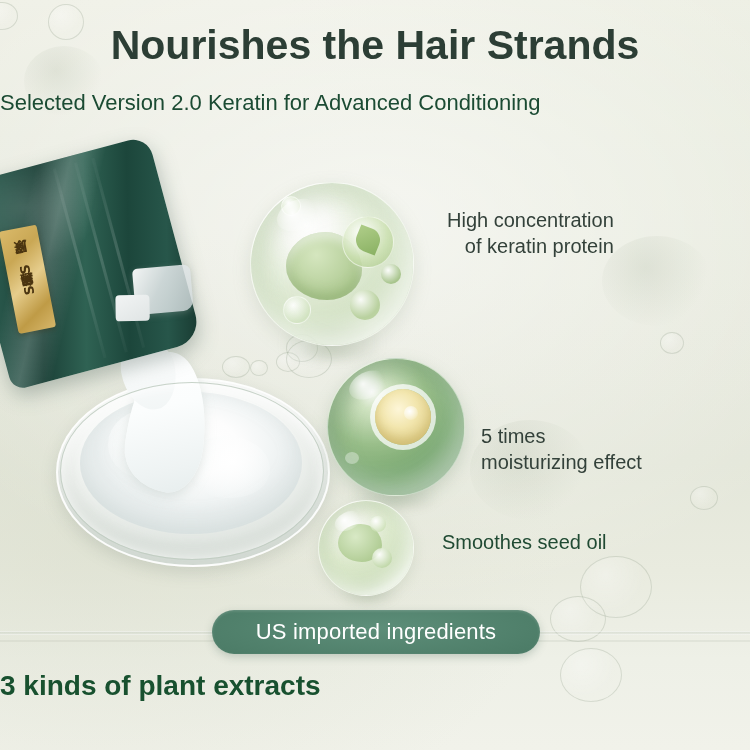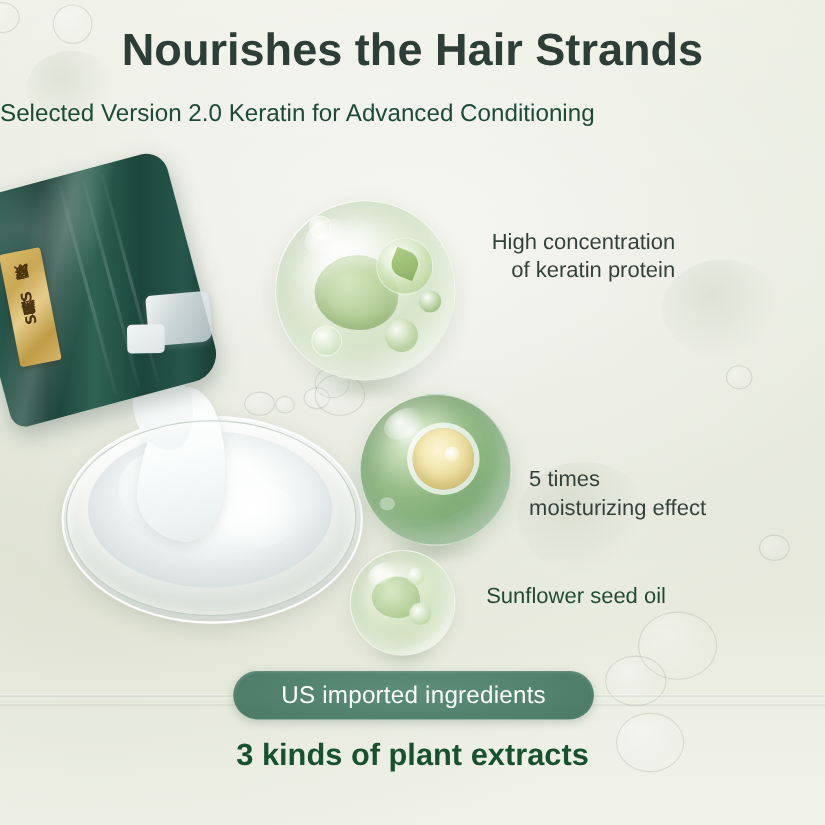--- a/index.html
+++ b/index.html
@@ -452,21 +452,21 @@
     color: #ffffff;
     letter-spacing: 0.2px;
     white-space: nowrap;
     text-align: center;
   }
 
   .foot-title {
     position: absolute;
     left: 0; right: 0;
     top: 670px;
-    text-align: center;
+    text-align: left;
     font-size: 28px;
     font-weight: bold;
     color: #18512f;
     white-space: nowrap;
   }
   .foot-sub {
     position: absolute;
     left: 0; right: 0;
     top: 712px;
     text-align: center;
@@ -549,21 +549,21 @@
   <div class="b3-dot-b"></div>
   <div class="b3-hl"></div>
 
   <div class="headline">Nourishes the Hair Strands</div>
   <div class="subtitle">Selected Version 2.0 Keratin  for Advanced Conditioning</div>
 
   <div class="callout callout-1">High concentration
 of keratin protein</div>
   <div class="callout callout-2">5 times
 moisturizing effect</div>
-  <div class="callout callout-3">Sunflower seed oil</div>
+  <div class="callout callout-3">Smoothes seed oil</div>
 
   <div class="pill">
     <span class="pill-label">US imported ingredients</span>
   </div>
 
   <div class="foot-title">3 kinds of plant extracts</div>
 
 </div>
 
 </body></html>

